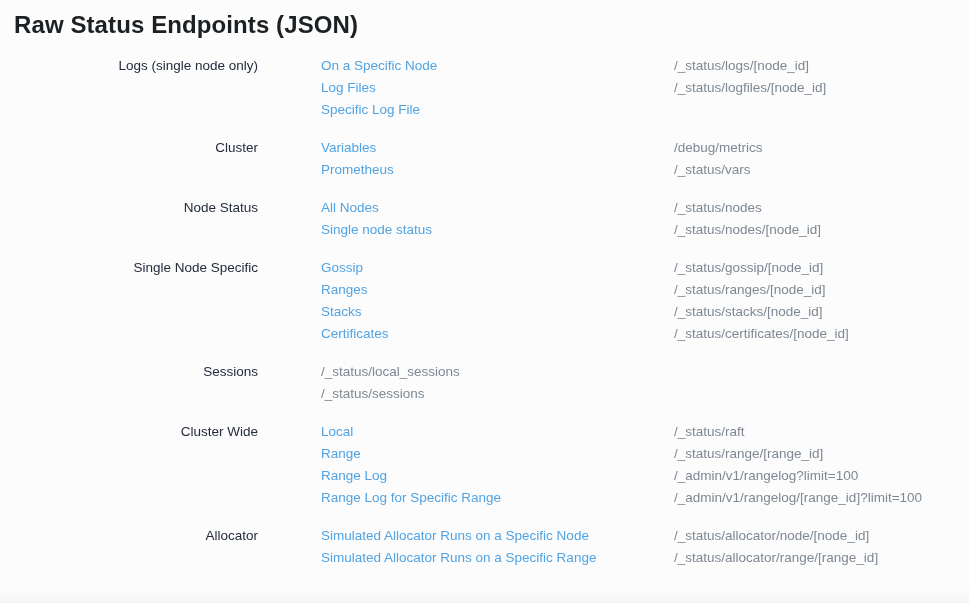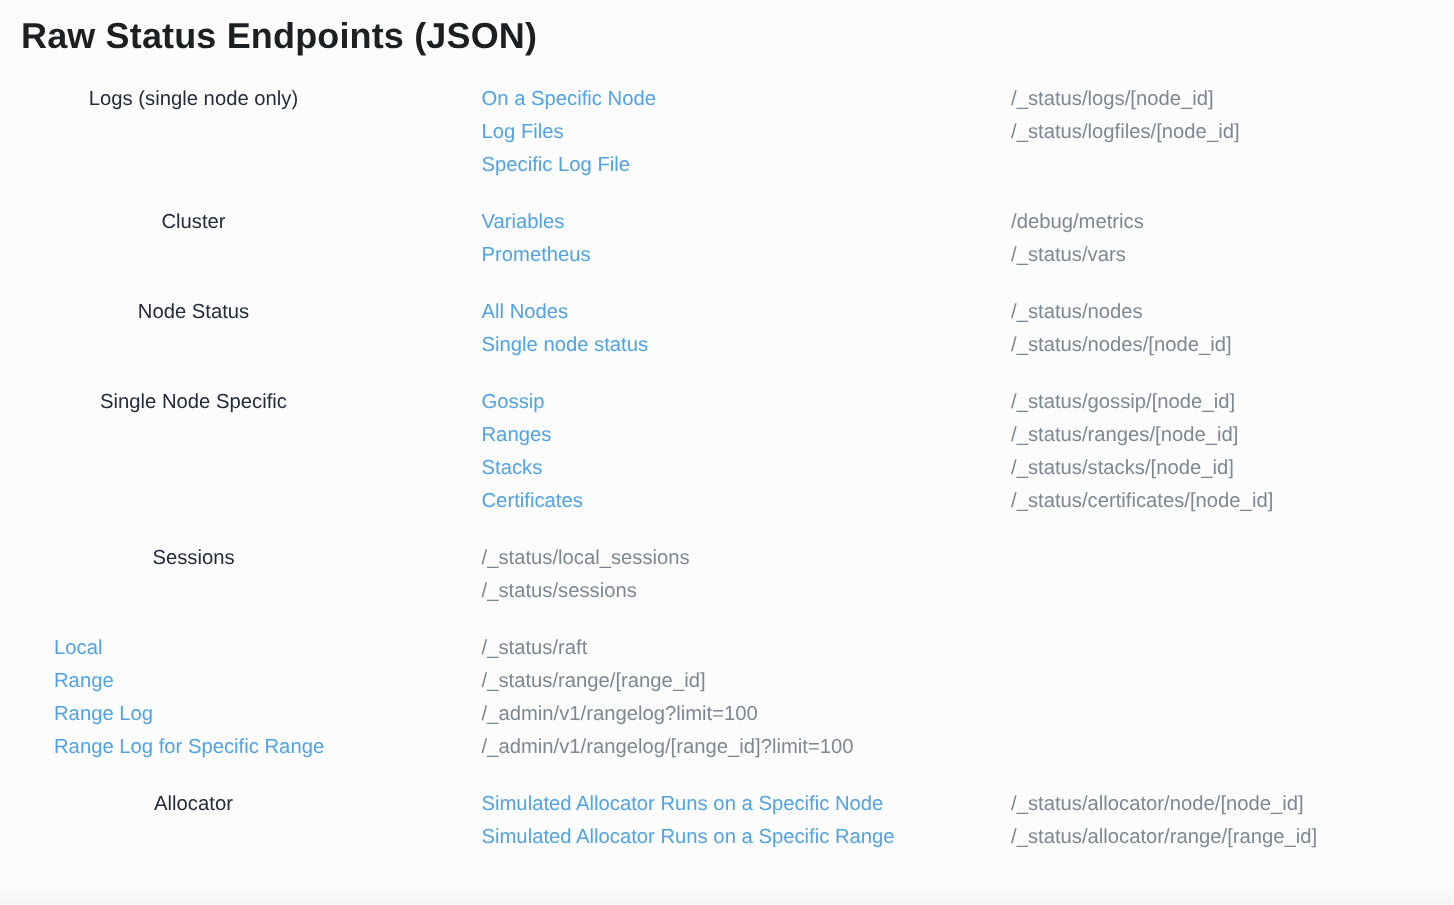--- a/index.html
+++ b/index.html
@@ -34,21 +34,21 @@
   .groups {
     margin-top: 18px;
   }
   .group {
     display: grid;
     grid-template-columns: 258px 326px auto;
     column-gap: 27px;
     margin-bottom: 16px;
   }
   .category-cell {
-    text-align: center;
+    text-align: right;
     color: var(--category-color);
     font-size: 13.5px;
     font-weight: 500;
     line-height: 22px;
   }
   .links-cell, .urls-cell {
     display: flex;
     flex-direction: column;
     margin-left: 36px;
   }
@@ -138,20 +138,21 @@
 
     <div class="group">
       <div class="category-cell">Sessions</div>
       <div class="urls-cell">
         <span class="endpoint-url">/_status/local_sessions</span>
         <span class="endpoint-url">/_status/sessions</span>
       </div>
     </div>
 
     <div class="group">
+      <div class="category-cell">Cluster Wide</div>
       <div class="links-cell">
         <a class="endpoint-link">Local</a>
         <a class="endpoint-link">Range</a>
         <a class="endpoint-link">Range Log</a>
         <a class="endpoint-link">Range Log for Specific Range</a>
       </div>
       <div class="urls-cell">
         <span class="endpoint-url">/_status/raft</span>
         <span class="endpoint-url">/_status/range/[range_id]</span>
         <span class="endpoint-url">/_admin/v1/rangelog?limit=100</span>

